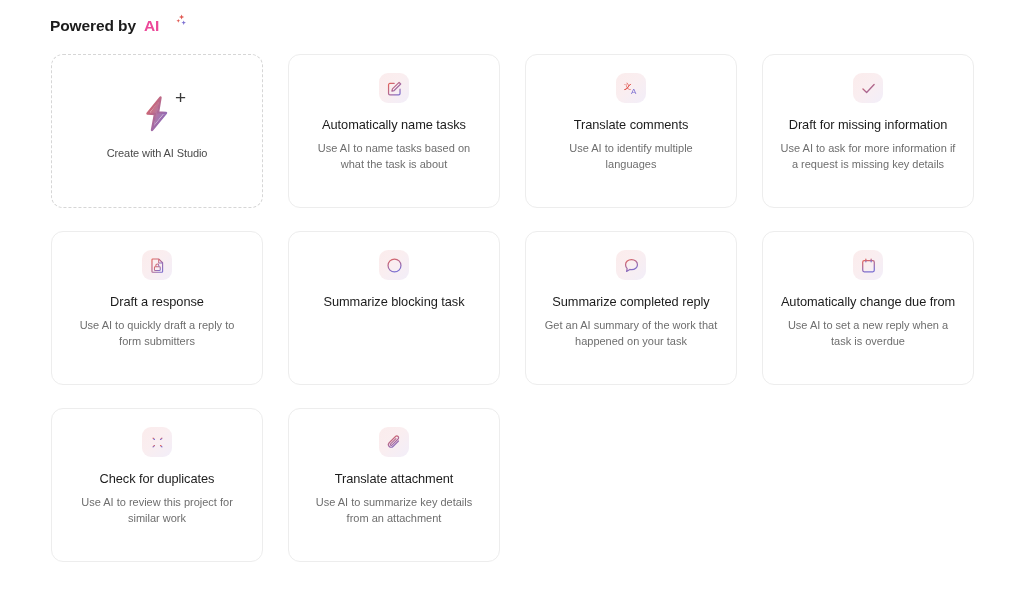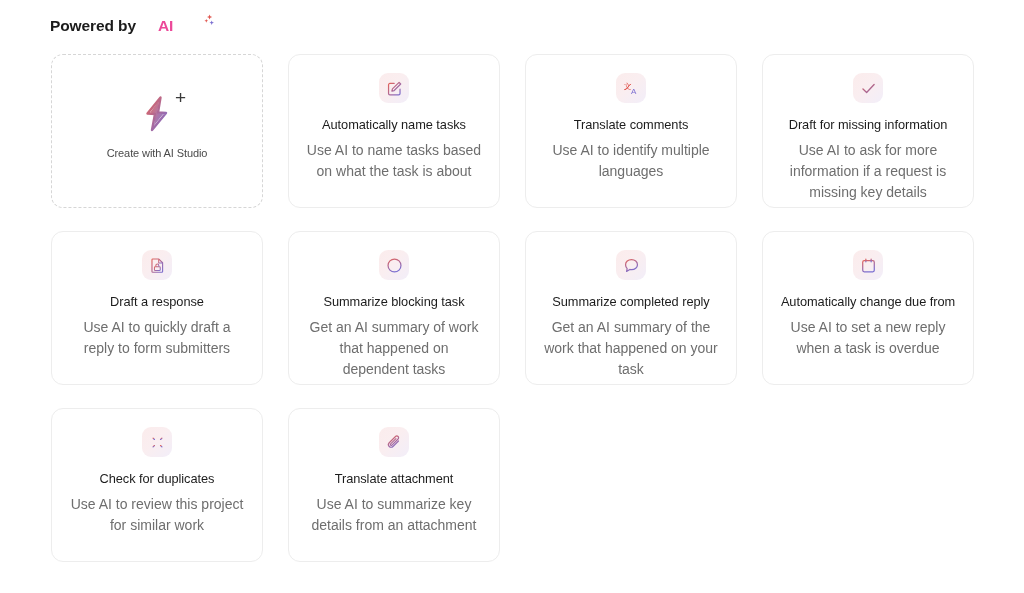--- a/index.html
+++ b/index.html
@@ -20,21 +20,21 @@
     overflow: hidden;
   }
 
   
   .header {
     position: absolute;
     left: 50px;
     top: 14px;
     display: flex;
     align-items: center;
-    gap: 22px;
+    gap: 8px;
     height: 24px;
   }
   .header-title {
     font-size: 15.5px;
     font-weight: bold;
     color: #1b1b1b;
     letter-spacing: -0.1px;
     white-space: nowrap;
   }
   .header-accent {
@@ -102,21 +102,21 @@
     font-size: 12.8px;
     font-weight: normal;
     color: #1c1c1c;
     line-height: 1.42;
     letter-spacing: -0.05px;
     max-width: 180px;
   }
 
   .card-desc {
     margin-top: 6px;
-    font-size: 14px;
+    font-size: 11px;
     font-weight: normal;
     color: #6e6e6e;
     line-height: 1.48;
     max-width: 176px;
   }
 
   
   .create-bolt-wrap {
     position: relative;
     width: 56px;
@@ -249,21 +249,20 @@
             <linearGradient id="g5" x1="0" y1="0" x2="0.4" y2="1">
               <stop offset="0%" stop-color="#e2645c"></stop>
                 <stop offset="100%" stop-color="#7b6fd1"></stop>
             </linearGradient>
           </defs>
           <circle cx="10" cy="10" r="7.6" fill="none" stroke="url(#g5)" stroke-width="1.45"></circle>
           <path d="M6.6 10 H13.4" stroke="url(#g5)" stroke-width="1.45" stroke-linecap="round"></path>
         </svg>
       </div>
       <div class="card-title">Summarize blocking task</div>
-      <div class="card-desc">Get an AI summary of work that happened on dependent tasks</div>
     </div>
 
     <div class="card">
       <div class="icon-tile">
         <svg width="17" height="17" viewBox="0 0 20 20">
           <defs>
             <linearGradient id="g6" x1="0" y1="0" x2="0.5" y2="1">
               <stop offset="0%" stop-color="#e2645c"></stop>
                 <stop offset="100%" stop-color="#7b6fd1"></stop>
             </linearGradient>

